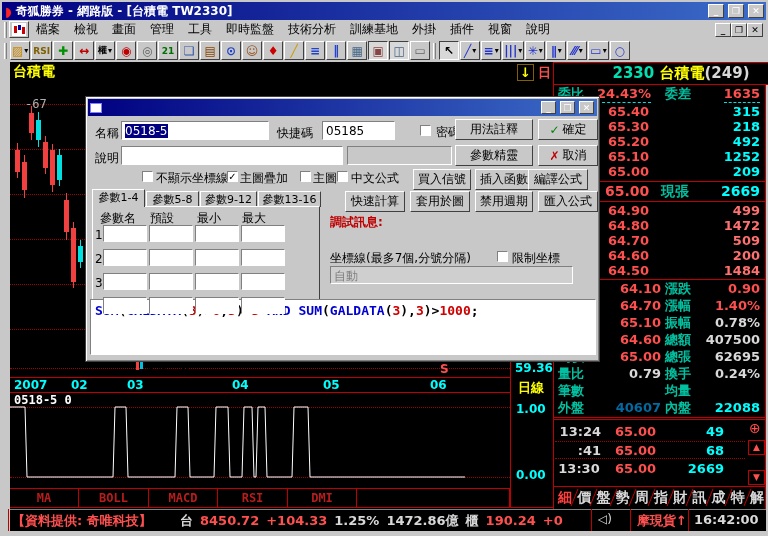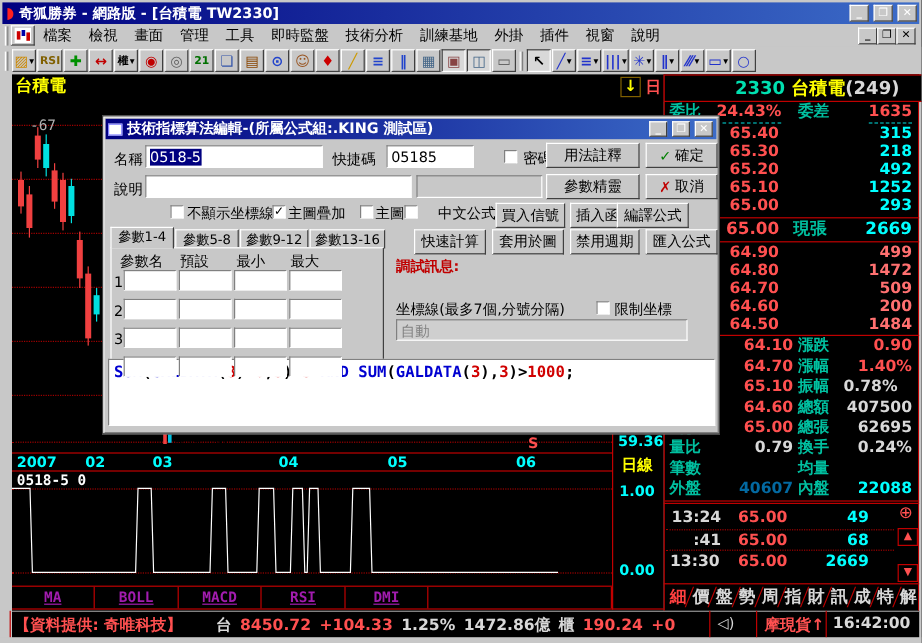--- a/index.html
+++ b/index.html
@@ -43,22 +43,22 @@
   .dbtn{z-index:21;font-size:12px;display:flex;align-items:center;justify-content:center;gap:3px;}
   .chkbox{width:11px;height:11px;background:#fff;border-top:1px solid #808080;border-left:1px solid #808080;
           border-right:1px solid #fff;border-bottom:1px solid #fff;font:bold 10px "DejaVu Sans",sans-serif;
           line-height:10px;text-align:center;z-index:21;}
   .dlbl{z-index:21;font-size:12px;}
   .tab{position:absolute;height:16px;background:#c8c8c8;border-top:1px solid #fff;border-left:1px solid #fff;
        border-right:1px solid #404040;text-align:center;font-size:11px;line-height:15px;z-index:21;}
   .cell{position:absolute;width:44px;height:17px;background:#fff;border-top:1px solid #808080;border-left:1px solid #808080;
         border-right:1px solid #fff;border-bottom:1px solid #fff;z-index:22;}
   .fseg-b{color:#0000d0}.fseg-r{color:#d00000}.fseg-k{color:#000}
-  .itab{position:absolute;top:489px;height:18px;color:#a21caf;font:bold 12px "DejaVu Sans Mono",monospace;
-        text-align:center;line-height:18px;border-right:1px solid #c00000;text-decoration:underline;}
+  .itab{position:absolute;top:489px;height:18px;color:#b91c1c;font:bold 12px "DejaVu Sans Mono",monospace;
+        text-align:center;line-height:18px;border-right:1px solid #c00000;}
   .rtab{width:19px;text-align:center;color:#d8d8d8;font:bold 14px "DejaVu Sans",sans-serif;}
   .rdiv{width:0;border-left:1px solid #c00000;height:17px;transform:skewX(-22deg);}
   .sb-seg{margin-right:7px;}
 </style>
 </head>
 <body>
 
 <div class="win">
 
   <div class="abs titlebar">
@@ -311,21 +311,21 @@
       <div class="qrow" style="top: 134px;">
         <span class="qp t-red">65.20</span>
         <span class="qv t-cyan">492</span>
       </div>
       <div class="qrow" style="top: 149px;">
         <span class="qp t-red">65.10</span>
         <span class="qv t-cyan">1252</span>
       </div>
       <div class="qrow" style="top: 164px;">
         <span class="qp t-red">65.00</span>
-        <span class="qv t-cyan">293</span>
+        <span class="qv t-cyan">209</span>
       </div>
       <div class="qrow" style="top: 203px;">
         <span class="qp t-red">64.90</span>
         <span class="qv" style="color: rgb(255, 112, 112);">499</span>
       </div>
       <div class="qrow" style="top: 218px;">
         <span class="qp t-red">64.80</span>
         <span class="qv" style="color: rgb(255, 112, 112);">1472</span>
       </div>
       <div class="qrow" style="top: 233px;">
@@ -356,21 +356,21 @@
         <span class="abs" style="right: 6px; color: rgb(255, 80, 80);">0.90</span>
       </div>
       <div class="irow" style="top: 298px;">
         <span class="abs" style="left: 40px; width: 68px; text-align: right; color: rgb(255, 80, 80);">64.70</span>
         <span class="t-teal abs" style="left: 112px;">漲幅</span>
         <span class="abs" style="right: 6px; color: rgb(255, 80, 80);">1.40%</span>
       </div>
       <div class="irow" style="top: 315px;">
         <span class="abs" style="left: 40px; width: 68px; text-align: right; color: rgb(255, 80, 80);">65.10</span>
         <span class="t-teal abs" style="left: 112px;">振幅</span>
-        <span class="abs" style="right: 18px; color: rgb(216, 216, 216);">0.78%</span>
+        <span class="abs" style="right: 6px; color: rgb(216, 216, 216);">0.78%</span>
       </div>
       <div class="irow" style="top: 332px;">
         <span class="abs" style="left: 40px; width: 68px; text-align: right; color: rgb(255, 80, 80);">64.60</span>
         <span class="t-teal abs" style="left: 112px;">總額</span>
         <span class="abs" style="right: 6px; color: rgb(216, 216, 216);">407500</span>
       </div>
       <div class="irow" style="top: 349px;">
         <span class="t-teal abs" style="left: 5px;">均價</span>
         <span class="abs" style="left: 40px; width: 68px; text-align: right; color: rgb(255, 80, 80);">65.00</span>
         <span class="t-teal abs" style="left: 112px;">總張</span>
@@ -452,21 +452,20 @@
   <div class="abs" style="left:591px;top:509px;width:1px;height:22px;background:#c00000;"></div>
   <div class="abs t-w" style="left:598px;top:512px;font-size:12px;">◁)</div>
   <div class="abs" style="left:630px;top:509px;width:1px;height:22px;background:#c00000;"></div>
   <div class="abs t-red bold" style="left:637px;top:512px;font-size:13px;">摩現貨↑</div>
   <div class="abs" style="left:688px;top:509px;width:1px;height:22px;background:#c00000;"></div>
   <div class="abs t-w bold" style="left:694px;top:512px;font-size:13px;">16:42:00</div>
 
   <div class="abs dlg"></div>
   <div class="abs dlg-title">
     <span style="width:12px;height:10px;background:#fff;border:1px solid #8080ff;display:inline-block;"></span>
-    <span>技術指標算法編輯-(所屬公式組:.KING 測試區)</span>
     <span style="flex:1"></span>
     <span class="btn wbtn" style="width:15px;height:13px;">_</span>
     <span class="btn wbtn" style="width:15px;height:13px;">❐</span>
     <span class="btn wbtn" style="width:15px;height:13px;margin-right:3px;">✕</span>
   </div>
 
   <div class="abs dlbl" style="left:95px;top:125px;">名稱</div>
   <div class="abs field" style="left:121px;top:121px;width:148px;height:19px;">
     <span style="background:#000080;color:#fff;">0518-5</span>
   </div>
@@ -486,21 +485,21 @@
     <span style="color:#008000;font-weight:bold;">✓</span>
     <span>確定</span>
   </div>
   <div class="abs btn dbtn" style="left:455px;top:145px;width:78px;height:21px;">參數精靈</div>
   <div class="abs btn dbtn" style="left:538px;top:145px;width:60px;height:21px;">
     <span style="color:#c00000;font-weight:bold;">✗</span>
     <span>取消</span>
   </div>
   <div class="abs btn dbtn" style="left:413px;top:169px;width:58px;height:21px;">買入信號</div>
   <div class="abs btn dbtn" style="left:475px;top:169px;width:58px;height:21px;">插入函數</div>
-  <div class="abs btn dbtn" style="left:514px;top:169px;width:60px;height:21px;">編譯公式</div>
+  <div class="abs btn dbtn" style="left:528px;top:169px;width:60px;height:21px;">編譯公式</div>
   <div class="abs btn dbtn" style="left:345px;top:191px;width:60px;height:21px;">快速計算</div>
   <div class="abs btn dbtn" style="left:410px;top:191px;width:60px;height:21px;">套用於圖</div>
   <div class="abs btn dbtn" style="left:475px;top:191px;width:58px;height:21px;">禁用週期</div>
   <div class="abs btn dbtn" style="left:538px;top:191px;width:60px;height:21px;">匯入公式</div>
 
   <div id="ptabs">
       <div class="tab" style="left: 92px; top: 189px; width: 53px; height: 18px; z-index: 23;">參數1-4</div>
       <div class="tab" style="left: 146px; top: 191px; width: 53px;">參數5-8</div>
       <div class="tab" style="left: 200px; top: 191px; width: 57px;">參數9-12</div>
       <div class="tab" style="left: 258px; top: 191px; width: 63px;">參數13-16</div>
@@ -541,14 +540,14 @@
 
   <div class="abs in3" id="formula" style="left:90px;top:299px;width:506px;height:56px;background:#fff;font:bold 13px 'DejaVu Sans Mono',monospace;padding:3px 4px;z-index:21;white-space:nowrap;overflow:hidden;"><span class="fseg-b">SUM</span><span class="fseg-k">(</span><span class="fseg-b">GALDATA</span><span class="fseg-k">(</span><span class="fseg-r">3</span><span class="fseg-k">)&gt;</span><span class="fseg-r">0</span><span class="fseg-k">,</span><span class="fseg-r">3</span><span class="fseg-k">)=</span><span class="fseg-r">3</span><span class="fseg-k"> </span><span class="fseg-b">AND</span><span class="fseg-k"> </span><span class="fseg-b">SUM</span><span class="fseg-k">(</span><span class="fseg-b">GALDATA</span><span class="fseg-k">(</span><span class="fseg-r">3</span><span class="fseg-k">),</span><span class="fseg-r">3</span><span class="fseg-k">)&gt;</span><span class="fseg-r">1000</span><span class="fseg-k">;</span></div>
 
 <div class="abs chkbox" style="left: 142px; top: 171px;"></div>
     <div class="abs dlbl" style="left: 156px; top: 170px;">不顯示坐標線</div>
     <div class="abs chkbox" style="left: 227px; top: 171px;">✓</div>
     <div class="abs dlbl" style="left: 240px; top: 170px;">主圖疊加</div>
     <div class="abs chkbox" style="left: 300px; top: 171px;"></div>
     <div class="abs dlbl" style="left: 313px; top: 170px;">主圖</div>
     <div class="abs chkbox" style="left: 337px; top: 171px;"></div>
-    <div class="abs dlbl" style="left: 365px; top: 170px;">中文公式</div>
+    <div class="abs dlbl" style="left: 351px; top: 170px;">中文公式</div>
   </div>
 
 </body></html>

